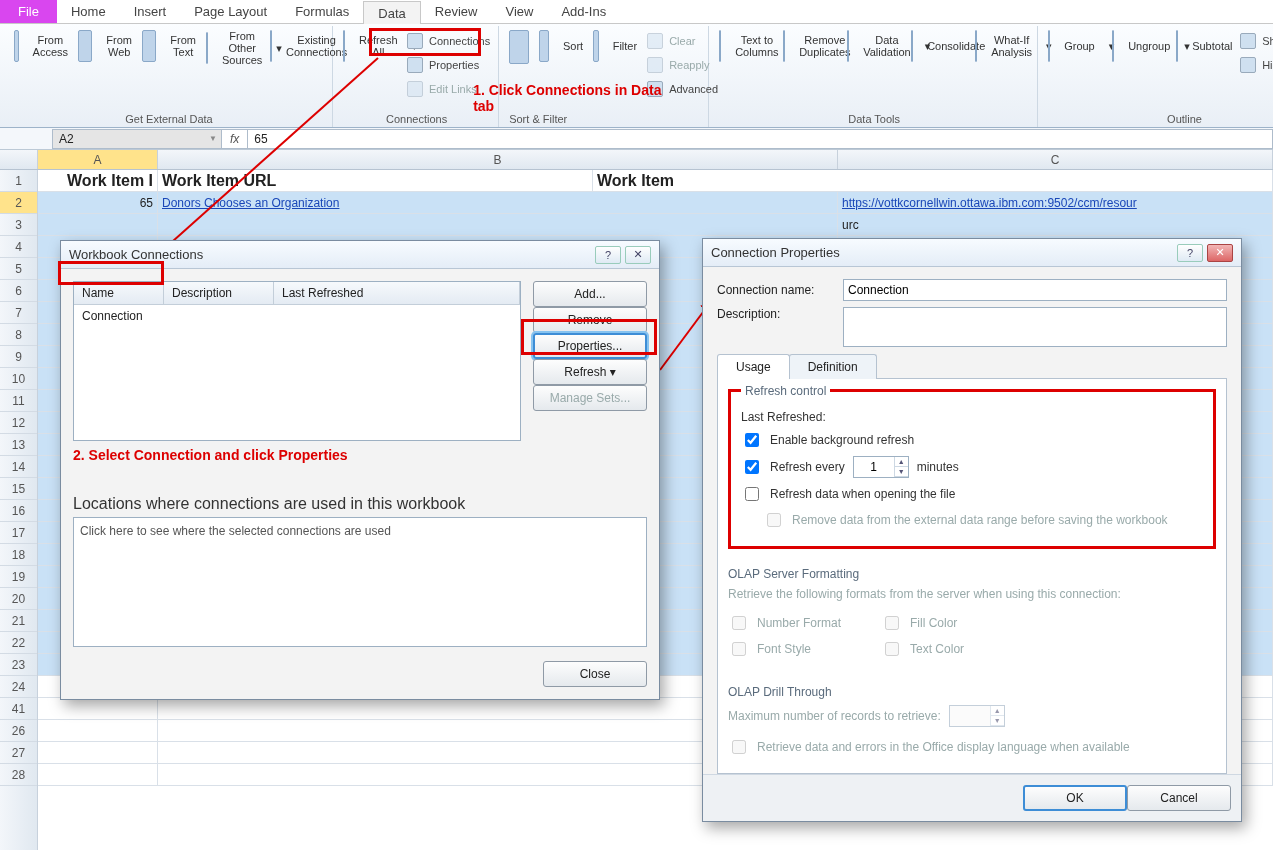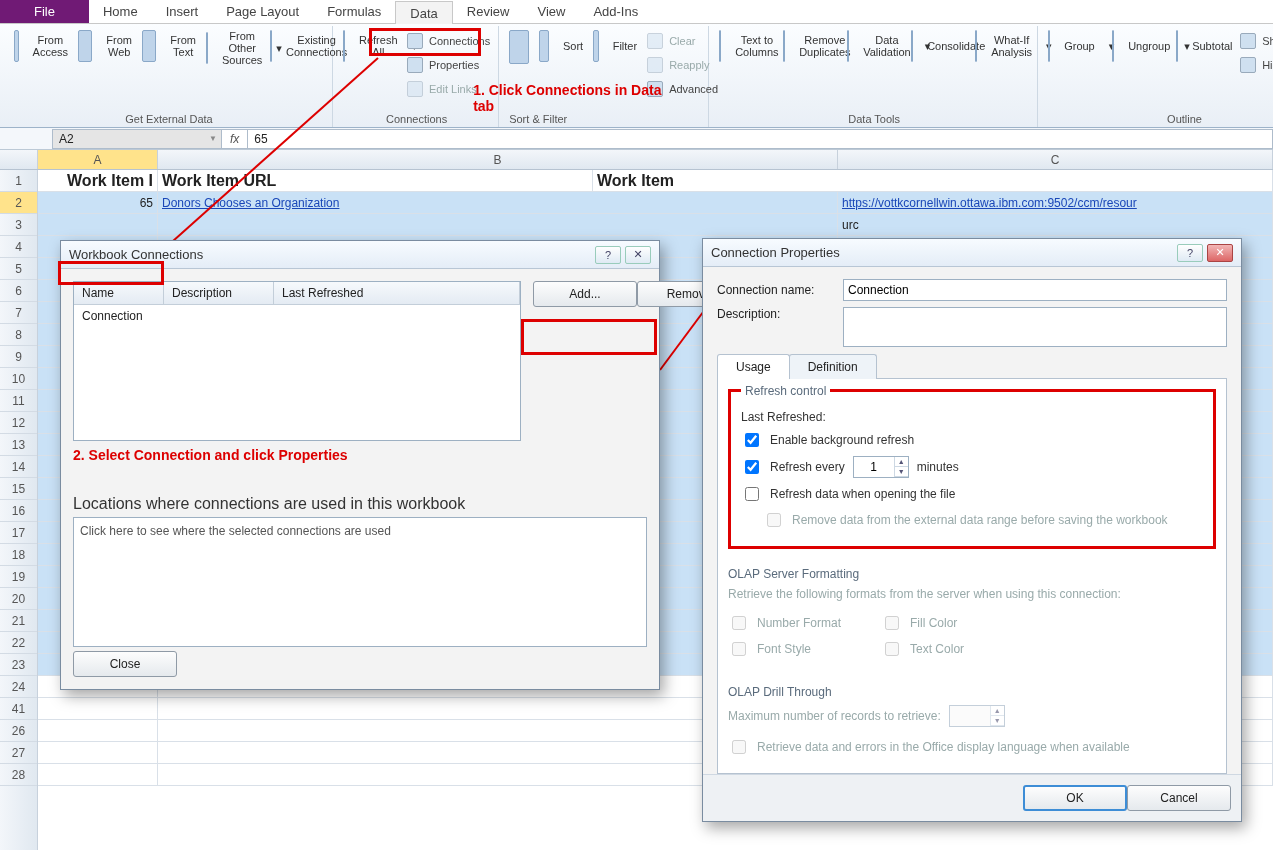--- a/index.html
+++ b/index.html
@@ -1,20 +1,20 @@
 <!DOCTYPE html>
 <html><head>
 <meta charset="utf-8">
 <style>
 html,body{margin:0;padding:0;font-family:"Segoe UI",Tahoma,Arial,sans-serif;font-size:12px;color:#222;background:#fff;overflow:hidden}
 *{box-sizing:border-box}
 
 
 .ribbon-tabs{display:flex;align-items:stretch;height:24px;background:#fff;border-bottom:1px solid #c8c8c8}
-.tab-file{background:#701a75;color:#fff;display:flex;align-items:center;padding:0 34px;font-size:13px}
+.tab-file{background:#d946ef;color:#fff;display:flex;align-items:center;padding:0 18px;font-size:13px}
 .tab{display:flex;align-items:center;padding:0 14px;font-size:13px;color:#444}
 .tab.active{background:#f3f3f3;border-top:1px solid #c8c8c8;border-left:1px solid #c8c8c8;border-right:1px solid #c8c8c8;position:relative;top:1px}
 
 .ribbon{display:flex;height:104px;background:linear-gradient(#fbfdff,#e9eff6);border-bottom:1px solid #9db3c9;padding:2px 6px 0 6px;gap:2px}
 .rgroup{display:flex;flex-direction:column;align-items:center;padding:0 8px;border-right:1px solid #cdd8e3;position:relative}
 .rgroup:last-child{border-right:none}
 .rgroup-body{display:flex;align-items:flex-start;gap:10px;height:84px}
 .rgroup-label{font-size:11px;color:#555;margin-top:auto;padding-bottom:2px}
 .bigbtn{display:flex;flex-direction:row;align-items:center;width:54px;padding-top:4px;color:#333;font-size:11px;text-align:center;gap:14px}
 .icon32{width:32px;height:32px;background:#bfd4ea;border:1px solid #8aa8c8;border-radius:2px}
@@ -436,35 +436,35 @@
           <div class="listhead">
             <div style="width:90px">Name</div>
             <div style="width:110px">Description</div>
             <div style="flex:1">Last Refreshed</div>
           </div>
           <div class="listrow" style="position:relative">Connection</div>
           <div class="anno" style="left:-3px;top:20px;width:106px;height:24px"></div>
         </div>
         <div class="annotext" style="margin-top:6px">2. Select Connection and click Properties</div>
       </div>
-      <div style="display:flex;flex-direction:row;width:114px">
+      <div style="display:flex;flex-direction:column;width:114px">
         <div class="btn">Add...</div>
         <div class="btn">Remove</div>
         <div class="btn hl">Properties...</div>
         <div class="btn"><span>Refresh</span>&nbsp;▾</div>
         <div class="btn" style="color:#9aa">Manage Sets...</div>
       </div>
     </div>
     <div class="anno" style="left:460px;top:78px;width:136px;height:36px"></div>
 
     <div class="dlg-section-label" style="margin-top:32px">Locations where connections are used in this workbook</div>
     <div class="list" style="height:130px;padding:6px;color:#555">
       <span>Click here to see where the selected connections are used</span>
     </div>
-    <div style="display:flex;margin-top:4px">
+    <div style="display:flex;justify-content:flex-end;margin-top:14px">
       <div class="btn">Close</div>
     </div>
   </div>
 </div>
 
 <div class="dlg" style="left:702px;top:238px;width:540px">
   <div class="dlg-title">
     <span>Connection Properties</span>
     <div class="spacer"></div>
     <div class="winbtn">?</div>

